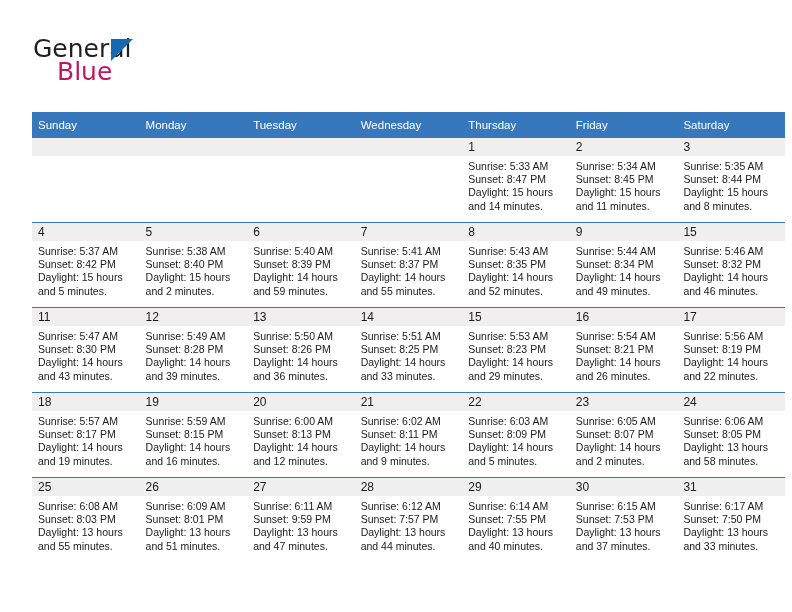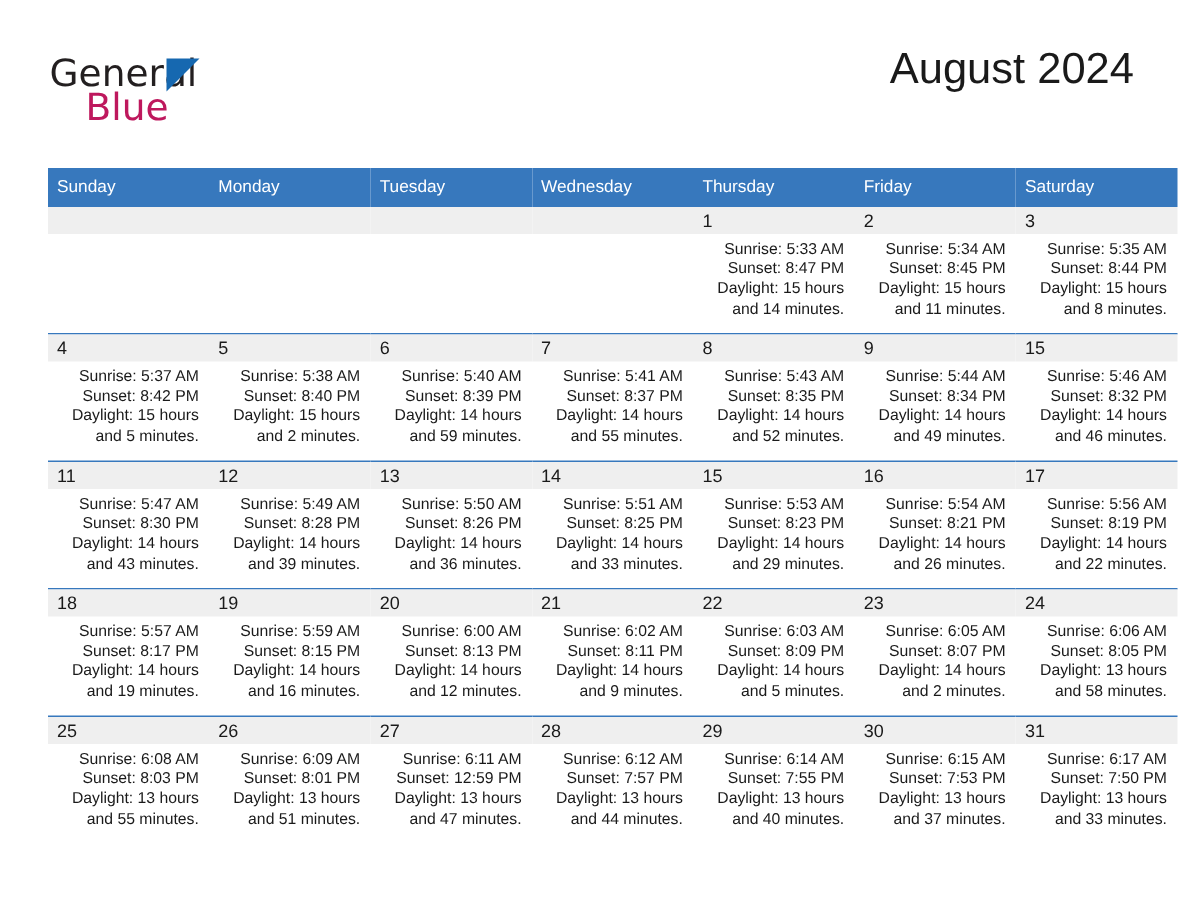--- a/index.html
+++ b/index.html
@@ -131,21 +131,20 @@
     box-sizing: border-box;
     font-size: 12px;
     line-height: 15px;
     color: #1a1a1a;
   }
   .daylines {
     padding: 4px 7px 0 6px;
     font-size: 10.5px;
     line-height: 13.2px;
     color: #1a1a1a;
-    text-align: right;
   }
   .daylines div {
     white-space: nowrap;
   }
   td.empty .daynum-band {
     background: #efefef;
   }
 </style>
 </head>
 <body>
@@ -154,21 +153,20 @@
 
   <div class="header">
 
     <div class="logo">
       <span class="logo-general">General</span>
       <span class="logo-triangle"></span>
       <span class="logo-blue">Blue</span>
     </div>
 
     <div class="title-block">
-      <div class="cal-title">August 2024</div>
     </div>
 
   </div>
 
   <table class="calendar">
     <thead>
       <tr>
         <th>Sunday</th>
         <th>Monday</th>
         <th>Tuesday</th>
@@ -492,21 +490,21 @@
                 <div>Daylight: 13 hours</div>
                 <div>and 51 minutes.</div>
               </div>
             </div>
           </td>
           <td>
             <div class="daycell">
               <div class="daynum-band">27</div>
               <div class="daylines">
                 <div>Sunrise: 6:11 AM</div>
-                <div>Sunset: 12:59 PM</div>
+                <div>Sunset: 9:59 PM</div>
                 <div>Daylight: 13 hours</div>
                 <div>and 47 minutes.</div>
               </div>
             </div>
           </td>
           <td>
             <div class="daycell">
               <div class="daynum-band">28</div>
               <div class="daylines">
                 <div>Sunrise: 6:12 AM</div>

